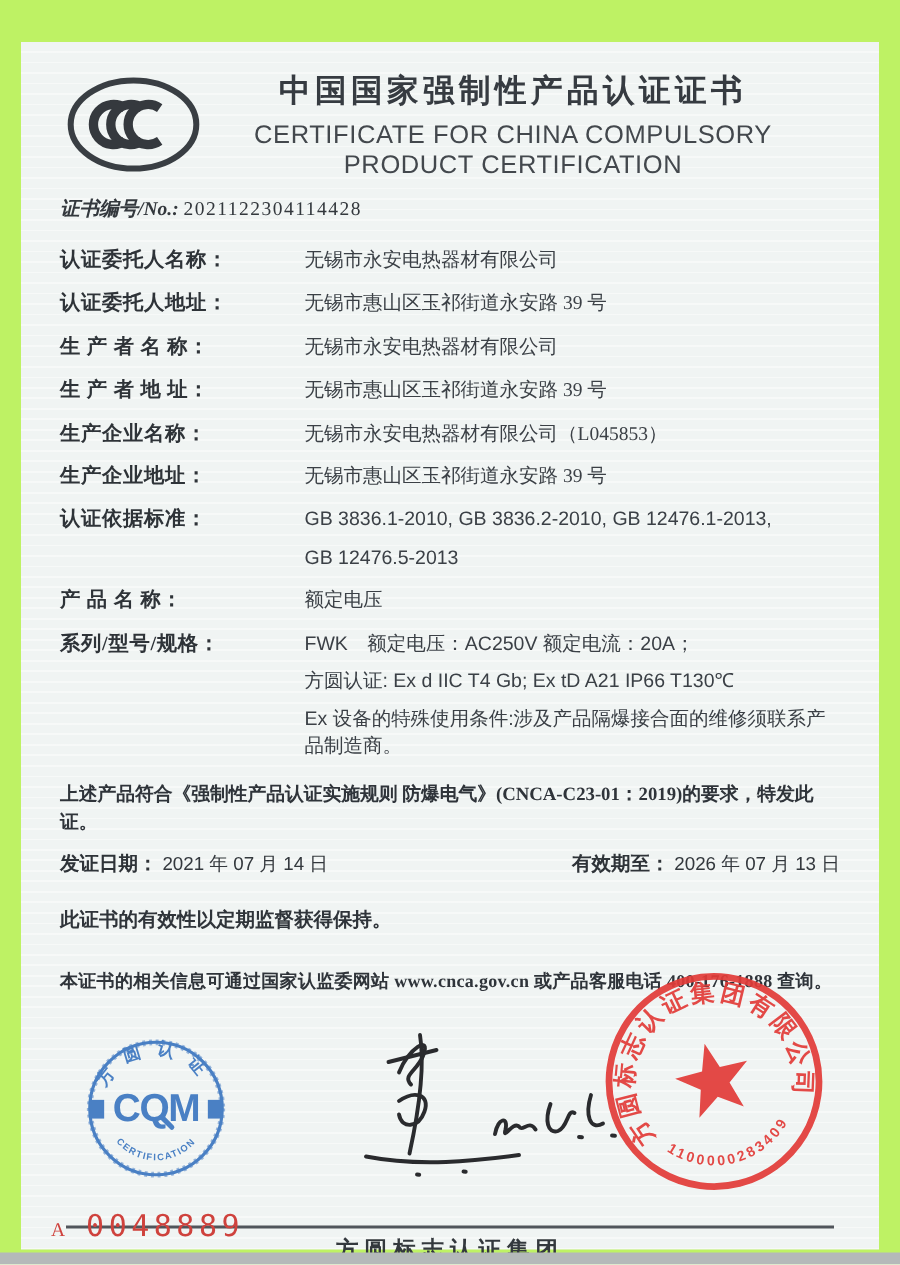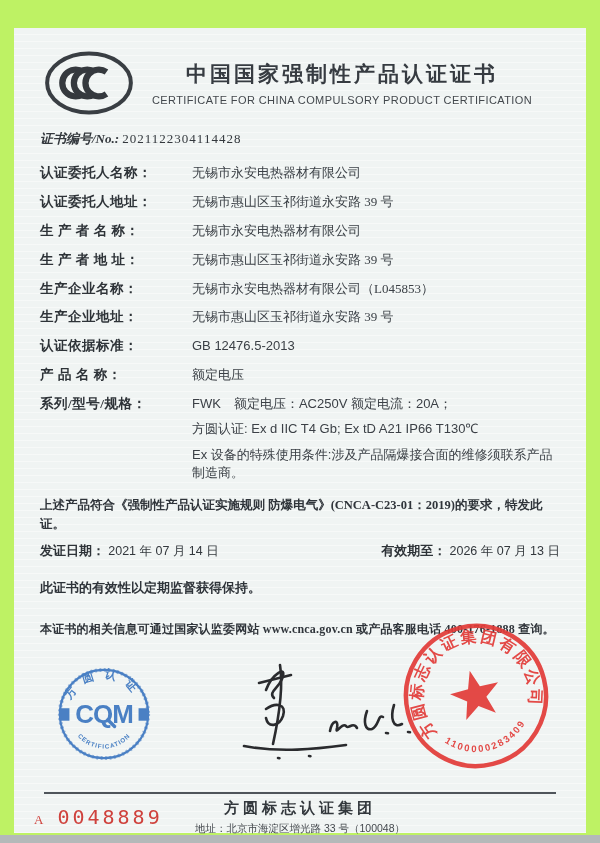--- a/index.html
+++ b/index.html
@@ -13,29 +13,29 @@
       #f0f4f3;
     padding:0 26px;
   }
   .bottom-strip { position:absolute; left:0; right:0; bottom:0; height:8px; background:#b4b9b9; }
 
   
   .header { display:flex; align-items:center; margin-top:18px; }
   .ccc-logo { width:98px; height:74px; flex:0 0 auto; }
   .title-wrap { flex:1; text-align:center; padding-right:14px; }
   .title { font-size:21px; font-weight:bold; letter-spacing:3px; color:#363b41; }
-  .subtitle { font-family:"Liberation Sans", sans-serif; font-size:11px; color:#43484d;
+  .subtitle { font-family:"Liberation Sans", sans-serif; font-size:17px; color:#43484d;
               margin-top:6px; letter-spacing:0.4px; }
   .certno-line { margin:10px 4px 0 0; font-size:13px; color:#33383d; }
   .certno-line .lbl { font-weight:bold; font-style:italic; }
   .certno-line .num { font-family:"Liberation Serif", serif; letter-spacing:1px; }
 
   
   .fields { margin-top:16px; }
-  .row { display:flex; margin-bottom:10px; }
+  .row { display:flex; margin-bottom:10px;gap:11px; }
   .row .label { flex:0 0 152px; font-size:13.5px; font-weight:bold; color:#2e3338;
                 letter-spacing:0.5px; line-height:1.4; }
   .row .vals { flex:1; }
   .row .vals .vline { font-size:13px; color:#3b4046; line-height:1.4; margin-bottom:7px; }
   .row .vals .vline:last-child { margin-bottom:0; }
   .vline.tech { font-family:"Liberation Sans", sans-serif; font-size:12.5px; color:#3d4247; }
 
   .statement { font-size:12.5px; font-weight:bold; color:#2f343a; margin-top:14px; line-height:1.5; }
   .dates { display:flex; justify-content:space-between; margin-top:9px; font-size:13px; }
   .dates .dlabel { font-weight:bold; color:#2e3338; }
@@ -115,20 +115,21 @@
       </div>
       <div class="row">
         <div class="label">生产企业地址：</div>
         <div class="vals">
             <div class="vline">无锡市惠山区玉祁街道永安路 39 号</div>
           </div>
       </div>
       <div class="row">
         <div class="label">认证依据标准：</div>
         <div class="vals">
+          <div class="vline tech">GB 3836.1-2010, GB 3836.2-2010, GB 12476.1-2013,</div>
           <div class="vline tech">GB 12476.5-2013</div>
         </div>
       </div>
       <div class="row">
         <div class="label">产 品 名 称：</div>
         <div class="vals">
             <div class="vline">额定电压</div>
           </div>
       </div>
       <div class="row">

